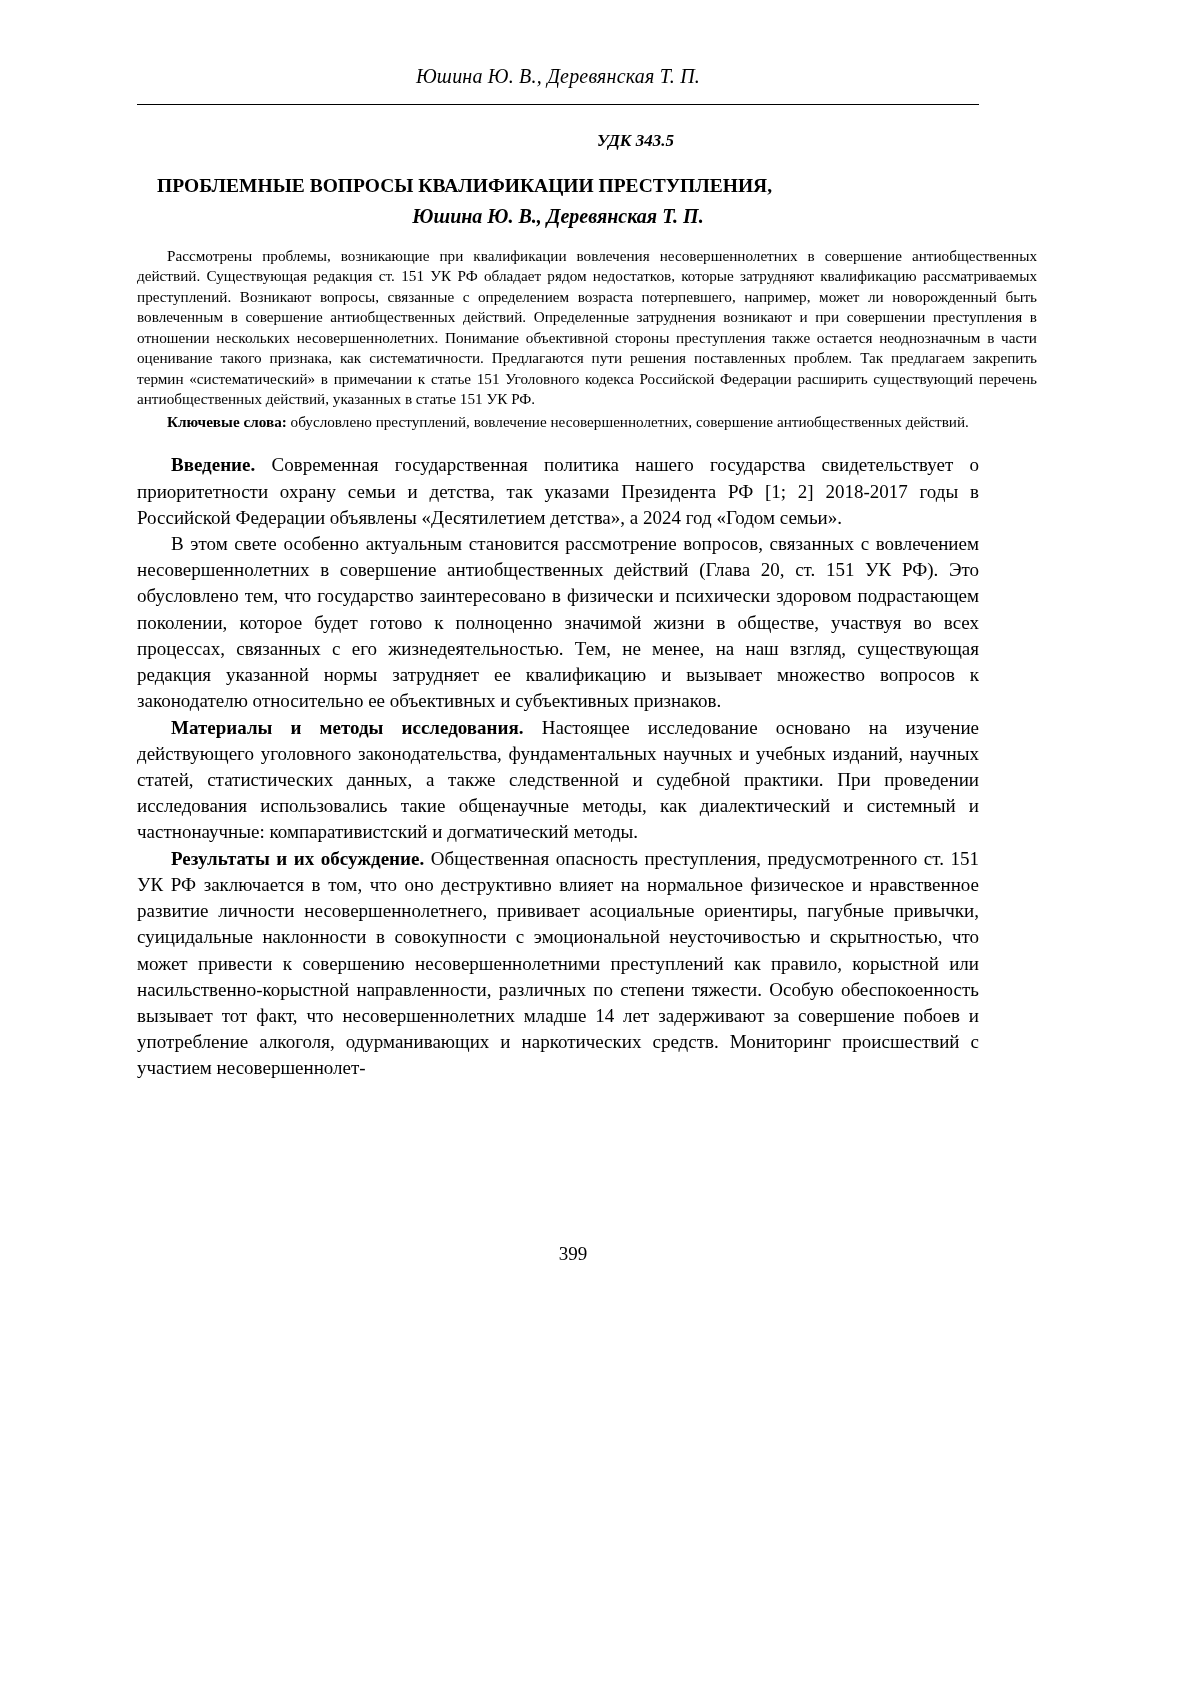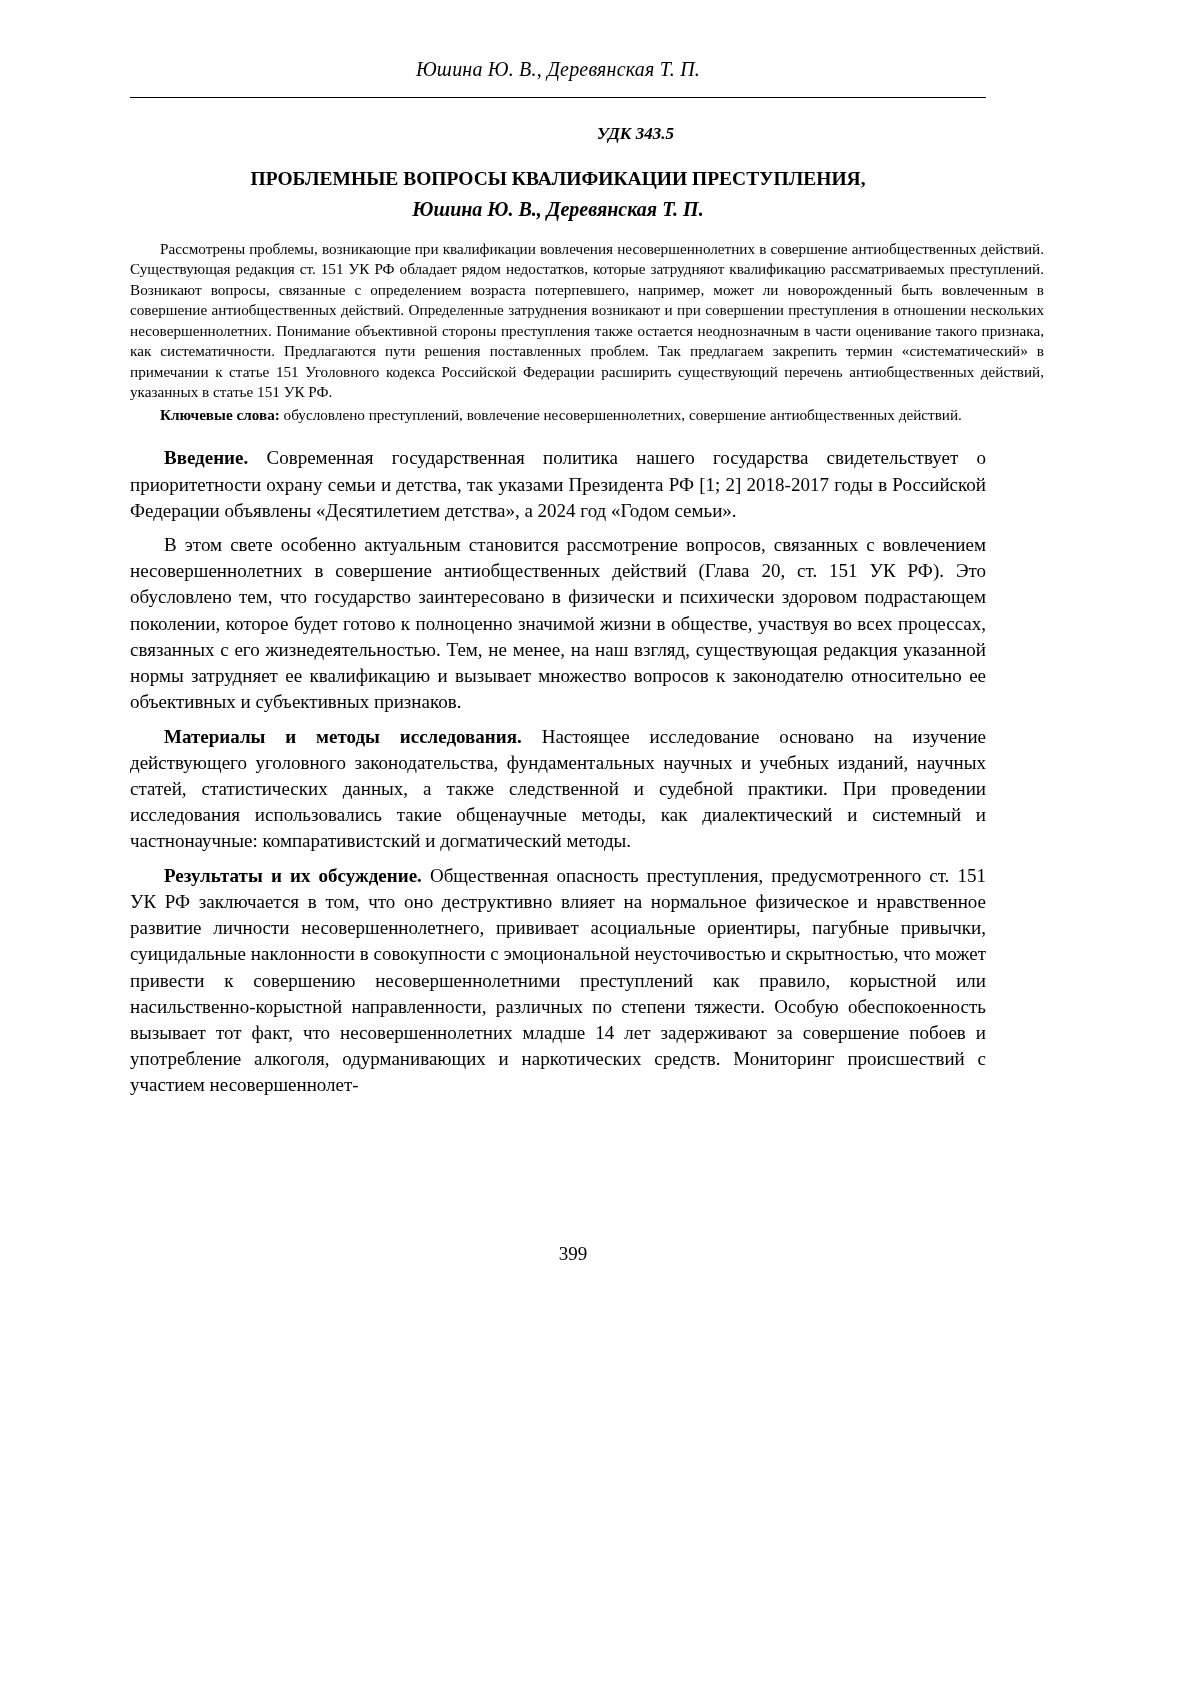--- a/index.html
+++ b/index.html
@@ -13,21 +13,21 @@
     font-family: "Liberation Serif", serif;
     color: #000000;
     position: relative;
     overflow: hidden;
   }
   .page {
     position: relative;
     width: 1116px;
     height: 1697px;
     box-sizing: border-box;
-    padding: 0;
+    padding: 7px;
   }
   .running-head {
     text-align: center;
     font-style: italic;
     font-size: 20px;
     letter-spacing: 0.2px;
     padding-top: 58px;
   }
   .head-rule {
     border: 0;
@@ -41,21 +41,21 @@
   }
   .udk {
     margin: 26px 0 0 155px;
     font-style: italic;
     font-weight: bold;
     font-size: 17px;
     text-align: center;
   }
   .title {
     margin: 22px 150px 0 150px;
-    text-align: center;
+    text-align: left;
     font-weight: bold;
     font-size: 19.5px;
     line-height: 1.32;
   }
   .authors {
     margin: 6px 150px 0 150px;
     text-align: center;
     font-weight: bold;
     font-style: italic;
     font-size: 20px;
@@ -70,21 +70,21 @@
   }
   .keywords {
     margin: 2px 130px 0 130px;
     font-size: 15.2px;
     line-height: 1.35;
     text-align: justify;
     text-indent: 30px;
   }
   .keywords b { font-weight: bold; }
   .body-p {
-    margin: 8px 130px;
+    margin: 0 130px;
     font-size: 19px;
     line-height: 1.38;
     text-align: justify;
     text-indent: 34px;
     hyphens: auto;
   }
   .body-p.first { margin-top: 20px; }
   .lead { font-weight: bold; }
   .folio {
     position: absolute;

